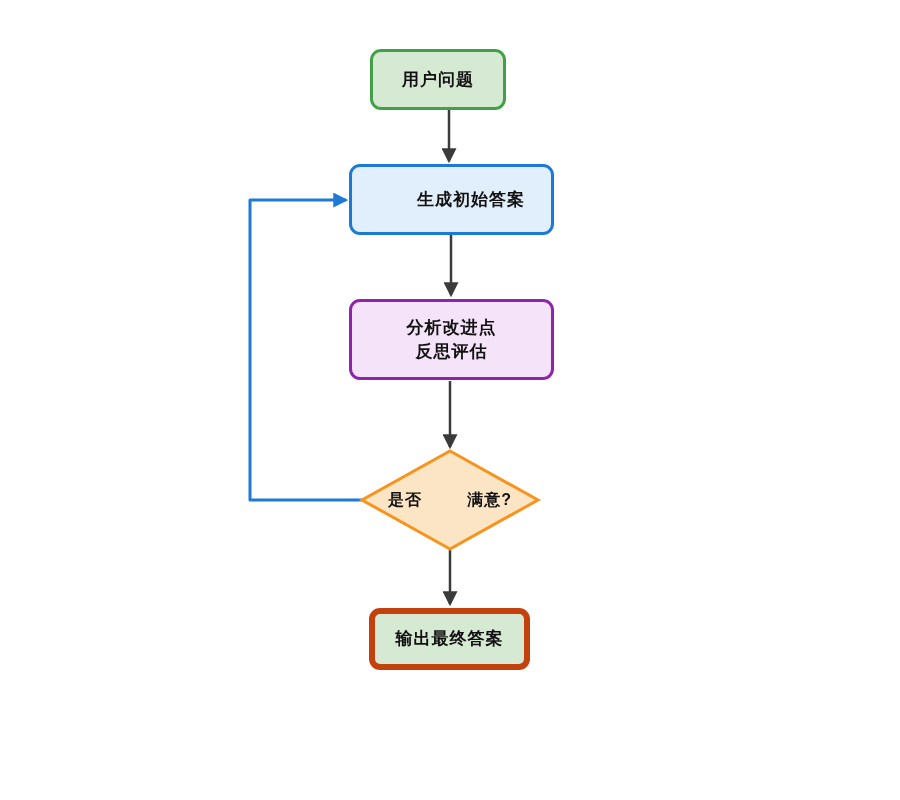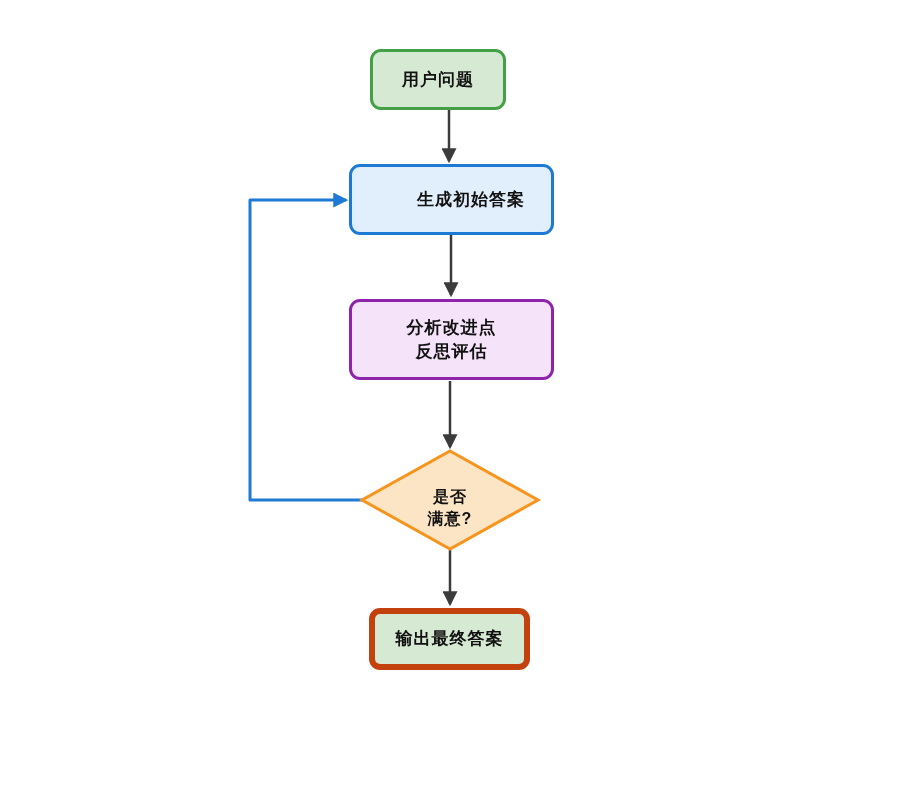--- a/index.html
+++ b/index.html
@@ -59,23 +59,23 @@
     left: 369px; top: 608px;
     width: 161px; height: 62px;
     background: #d6e9d2;
     border: 6px solid #c2410c;
   }
   .decision-label {
     position: absolute;
     left: 388px; top: 470px;
     width: 124px; height: 60px;
     display: flex;
-    flex-direction: column;
+    flex-direction: row;
     align-items: center;
-    justify-content: flex-end;
+    justify-content: space-between;
     font-weight: bold;
     font-size: 16px;
     line-height: 22px;
     color: #111111;
     text-align: center;
     letter-spacing: 1px;
   }
 </style>
 </head>
 <body>

